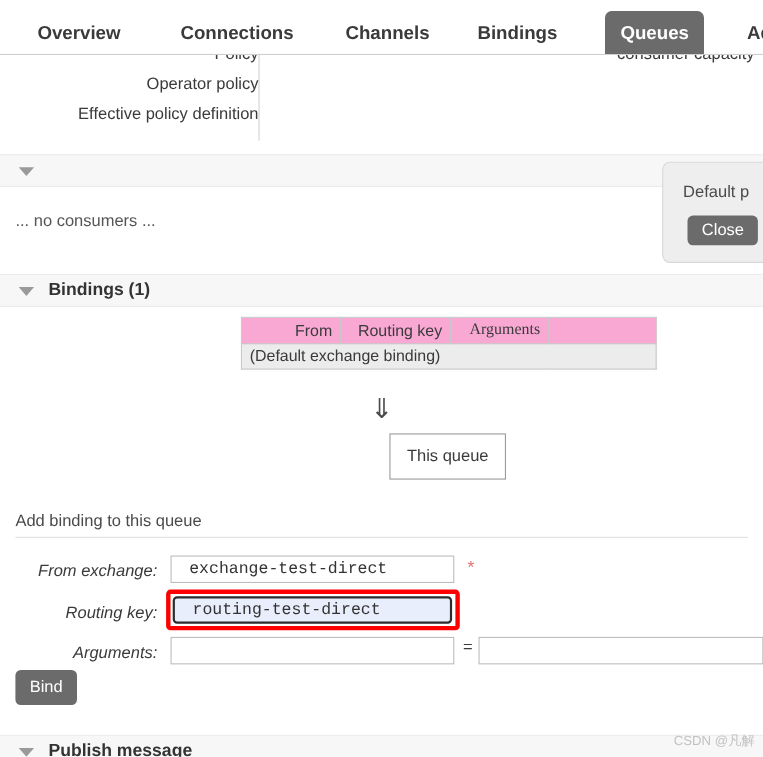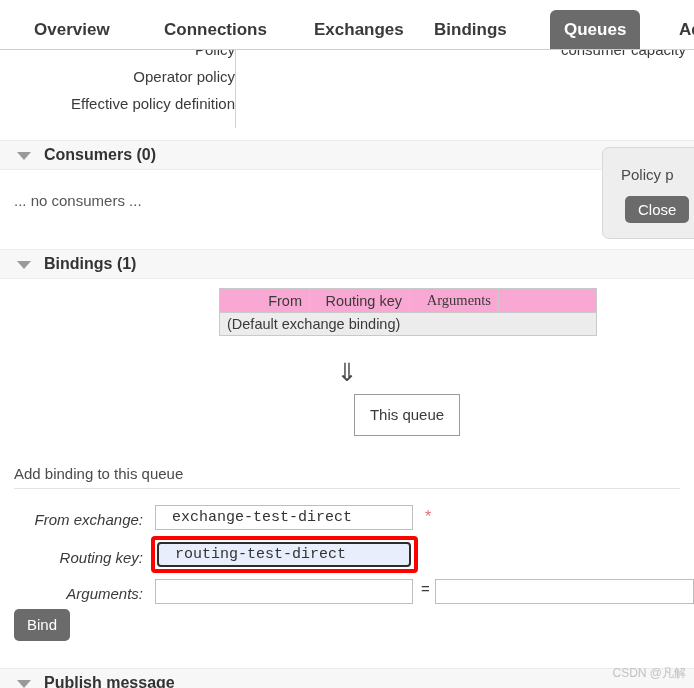--- a/index.html
+++ b/index.html
@@ -295,42 +295,41 @@
     color: #c2c2c2;
     white-space: nowrap;
   }
 </style>
 </head>
 <body>
 
 <div id="nav">
   <div class="nav-tab" style="left:150px;">Connections</div>
   <div class="nav-tab" style="left:20px;">Overview</div>
-  <div class="nav-tab" style="left:300px;">Exchanges</div>
+  <div class="nav-tab" style="left:300px;">Channels</div>
   <div class="nav-tab" style="left:420px;">Bindings</div>
   <div class="nav-tab active" style="left:550px;">Queues</div>
   <div class="nav-tab" style="left:665px;">Ad</div>
 </div>
 
 <div id="policy-block">
   <div id="policy-divider"></div>
   <div class="policy-row" id="policy-row-0">Policy</div>
   <div class="policy-row" id="policy-row-1">Operator policy</div>
   <div class="policy-row" id="policy-row-2">Effective policy definition</div>
   <div id="clipped-right">consumer capacity</div>
 </div>
 
 <div class="section-head" id="consumers-head">
   <span class="tri"></span>
-  <span class="stitle">Consumers (0)</span>
 </div>
 <div id="no-consumers">... no consumers ...</div>
 
 <div id="message-popup">
-  <div id="popup-text">Policy p</div>
+  <div id="popup-text">Default p</div>
   <button id="popup-close">Close</button>
 </div>
 
 <div class="section-head" id="bindings-head">
   <span class="tri"></span>
   <span class="stitle">Bindings (1)</span>
 </div>
 
 <table id="bindings-table">
   <thead>

